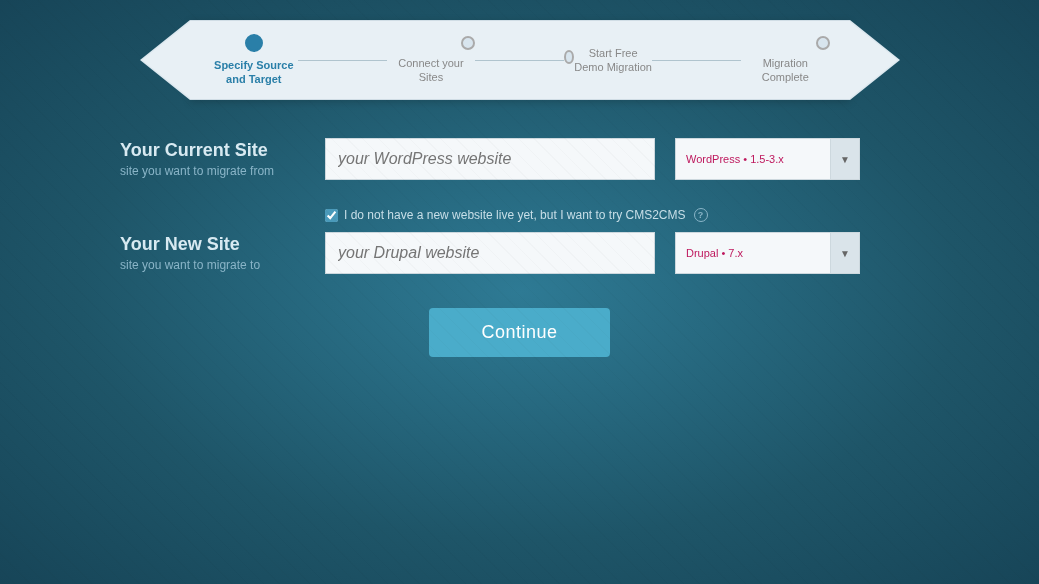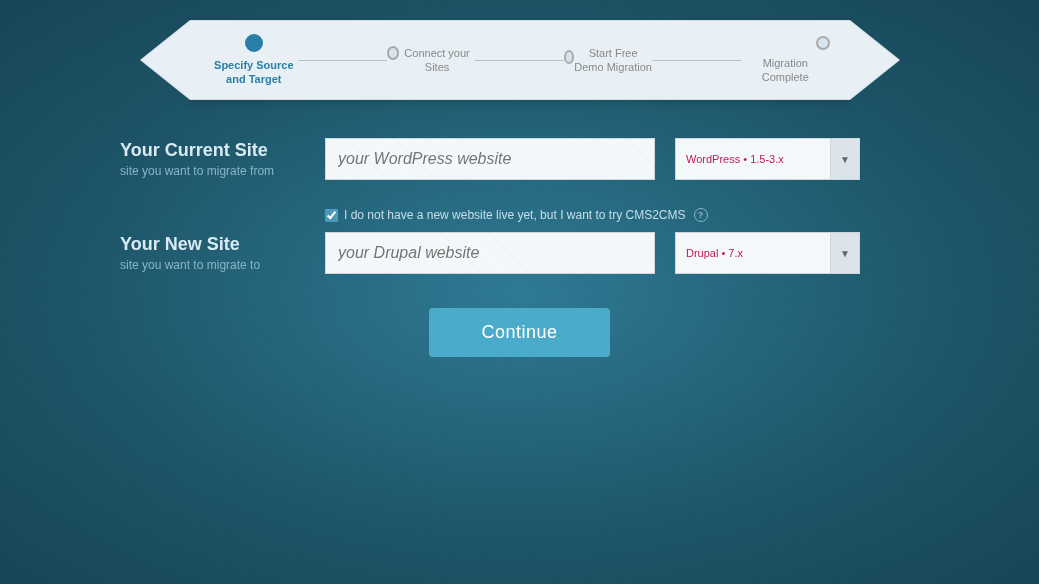--- a/index.html
+++ b/index.html
@@ -123,21 +123,21 @@
 
     <div style="display:flex; align-items:center; width:100%; padding: 0 20px;">
 
       <div style="display:flex; flex-direction:column; align-items:center; flex:1;">
         <div style="width:18px; height:18px; border-radius:50%; background:#2a7fa8; border:2px solid #2a7fa8; margin-bottom:6px;"></div>
         <span style="font-size:11px; color:#2a7fa8; font-weight:bold; text-align:center; line-height:1.3;">Specify Source and Target</span>
       </div>
 
       <div style="flex:1; height:1px; background:#b0c4ce;"></div>
 
-      <div style="display:flex; flex-direction:row; align-items:flex-start; flex:1;">
+      <div style="display:flex; flex-direction:column; align-items:flex-end; flex:1;">
         <div style="width:14px; height:14px; border-radius:50%; background:#d8e5ee; border:2px solid #aaa; margin-bottom:6px;"></div>
         <span style="font-size:11px; color:#888; text-align:center; line-height:1.3;">Connect your Sites</span>
       </div>
 
       <div style="flex:1; height:1px; background:#b0c4ce;"></div>
 
       <div style="display:flex; flex-direction:row; align-items:center; flex:1;">
         <div style="width:14px; height:14px; border-radius:50%; background:#d8e5ee; border:2px solid #aaa; margin-bottom:6px;"></div>
         <span style="font-size:11px; color:#888; text-align:center; line-height:1.3;">Start Free Demo Migration</span>
       </div>

